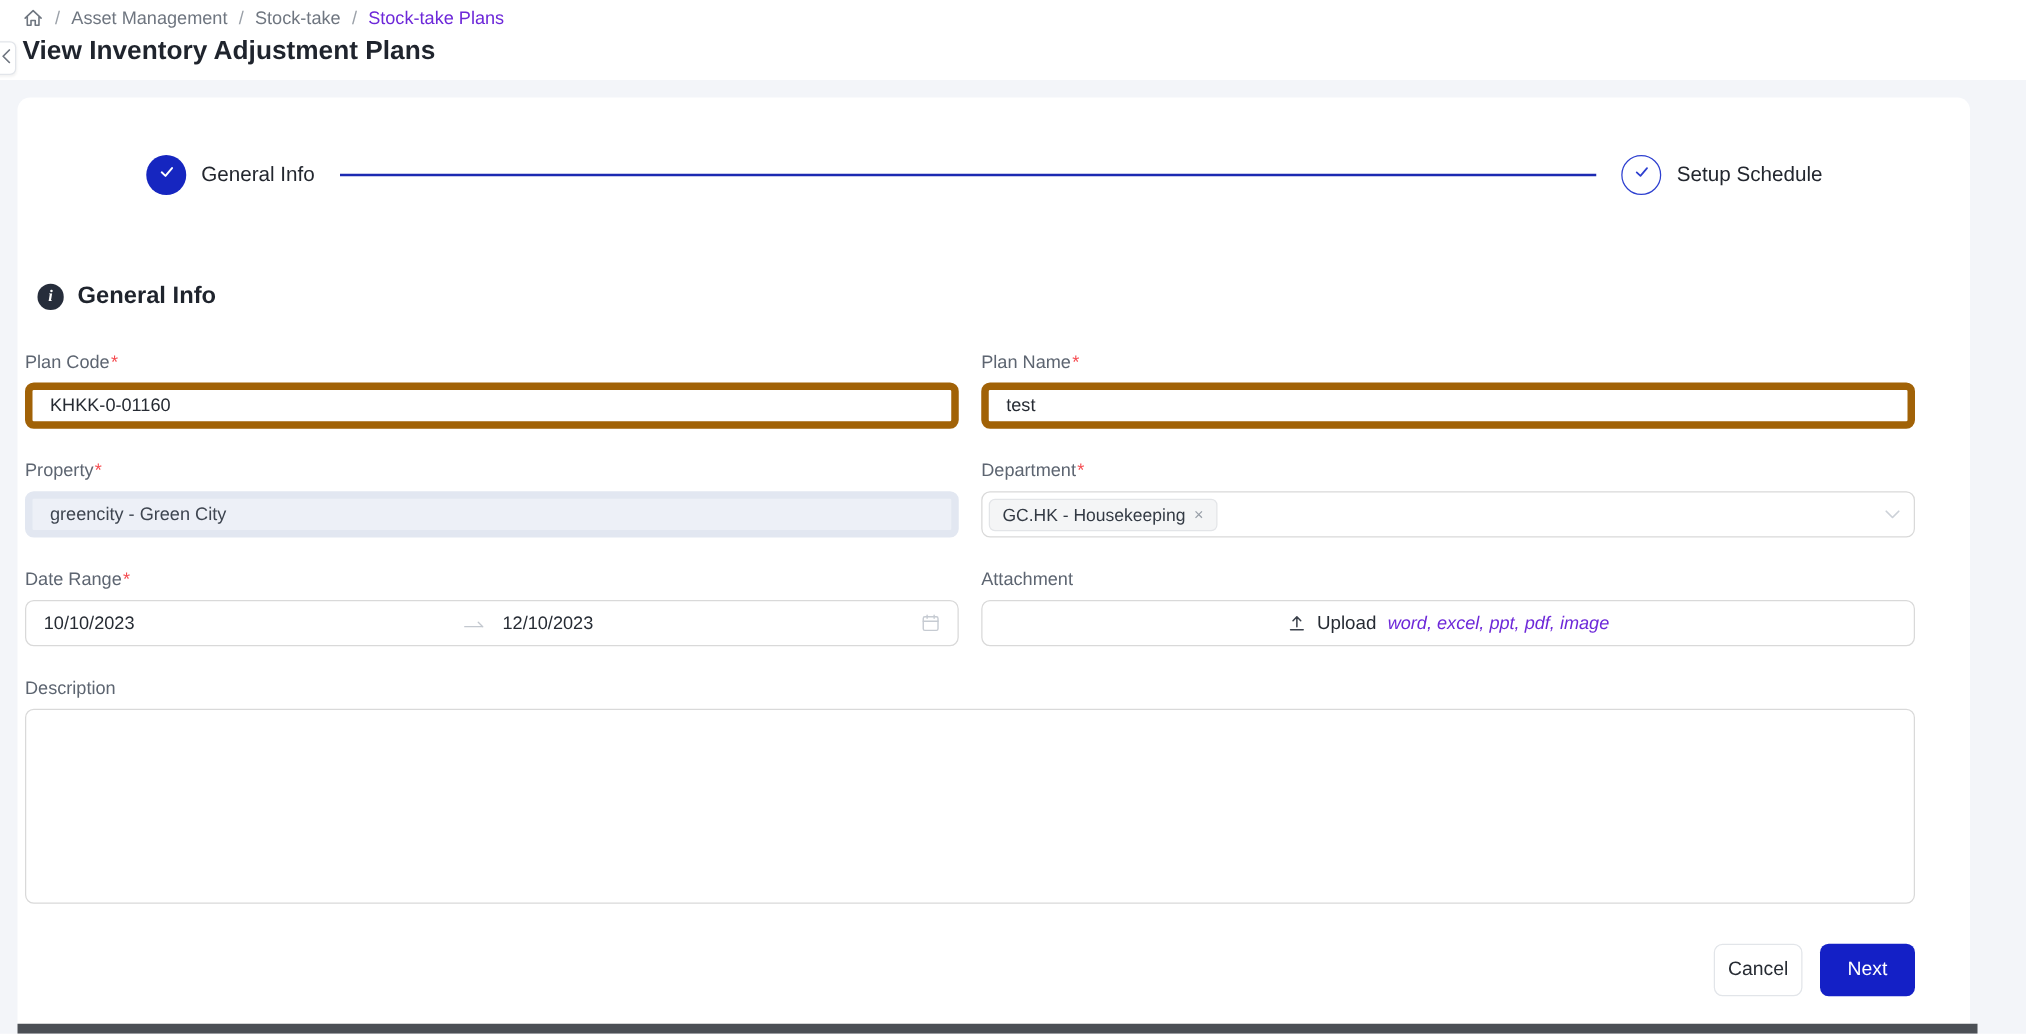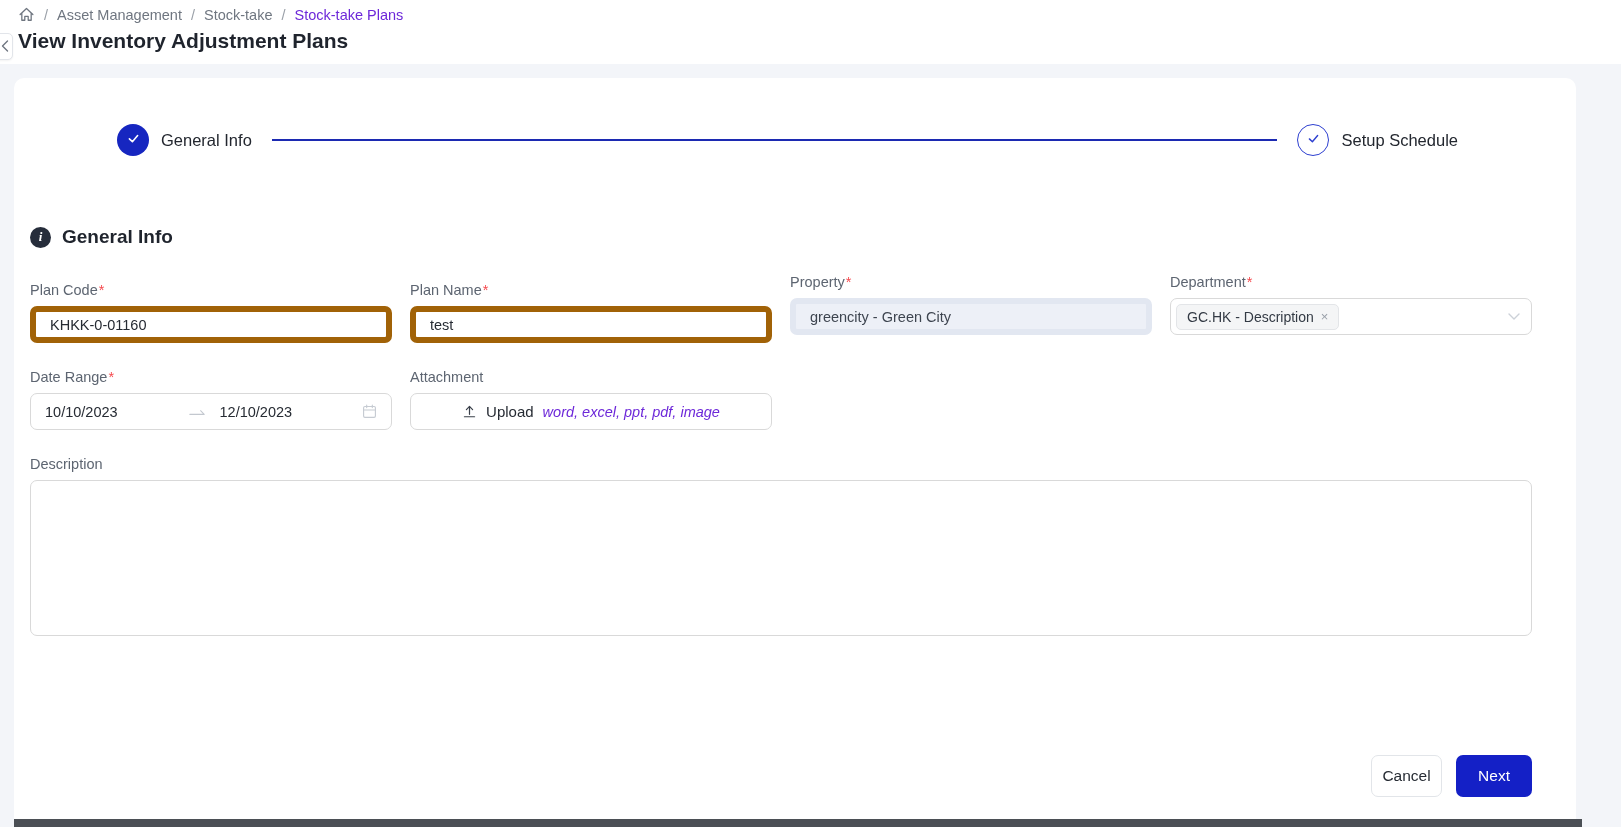--- a/index.html
+++ b/index.html
@@ -31,21 +31,21 @@
   .step-circle.outlined { background:#fff; border:1.5px solid #2e40d0; }
   .step-label { font-size:16.5px; color:#23272f; white-space:nowrap; }
   .step-line { flex:1; height:1.5px; background:#1c2ab2; margin:0 20px; }
   
   .section-header { display:flex; align-items:center; gap:11px; margin:70px 44px 0 16px; }
   .info-ic { width:21px; height:21px; border-radius:50%; background:#262d3b; color:#fff;
              display:flex; align-items:center; justify-content:center;
              font:italic 700 13px "Liberation Serif", serif; padding-bottom:1px; }
   .section-title { font-size:19px; font-weight:700; color:#1f242d; }
   
-  .form { margin:0 44px 0 16px; display:grid; grid-template-columns:1fr 1fr 1fr 1fr; column-gap:18px; }
+  .form { margin:0 44px 0 6px; display:grid; grid-template-columns:1fr 1fr; column-gap:18px; }
   .fg { margin-top:26px; }
   .fg.first { margin-top:34px; }
   .full { grid-column:1 / -1; }
   .f-label { font-size:14.5px; color:#5d6571; margin-bottom:8px; line-height:16px; }
   .req { color:#f5494e; margin-left:1px; }
   .f-input { width:100%; height:37px; border:6px solid #a16207; border-radius:7px; padding:0 14px;
              font:14.5px "Liberation Sans", sans-serif; color:#262b33; outline:none; background:#fff; }
   .f-input:disabled { background:#edf0f7; border-color:#e2e7f1; color:#3e4550; }
   .f-box { height:37px; border:1px solid #d9d9d9; border-radius:7px; background:#fff;
            display:flex; align-items:center; padding:0 14px; font-size:14.5px; color:#262b33; }
@@ -142,21 +142,21 @@
 
     <div class="fg">
       <div class="f-label"><span>Property</span><span class="req">*</span></div>
       <input class="f-input" type="text" disabled="" value="greencity - Green City" style="">
     </div>
 
     <div class="fg">
       <div class="f-label"><span>Department</span><span class="req">*</span></div>
       <div class="f-box select-box">
         <span class="tag">
-          <span>GC.HK - Description</span>
+          <span>GC.HK - Housekeeping</span>
           <span class="tag-x">×</span>
         </span>
         <span class="chev-ic">
           <svg viewBox="0 0 12 7" width="12" height="7">
               <path d="M1 1 L6 6 L11 1" fill="none" stroke="#ccd1d8" stroke-width="1.4" stroke-linecap="round" stroke-linejoin="round"></path>
             </svg>
         </span>
       </div>
     </div>
 

